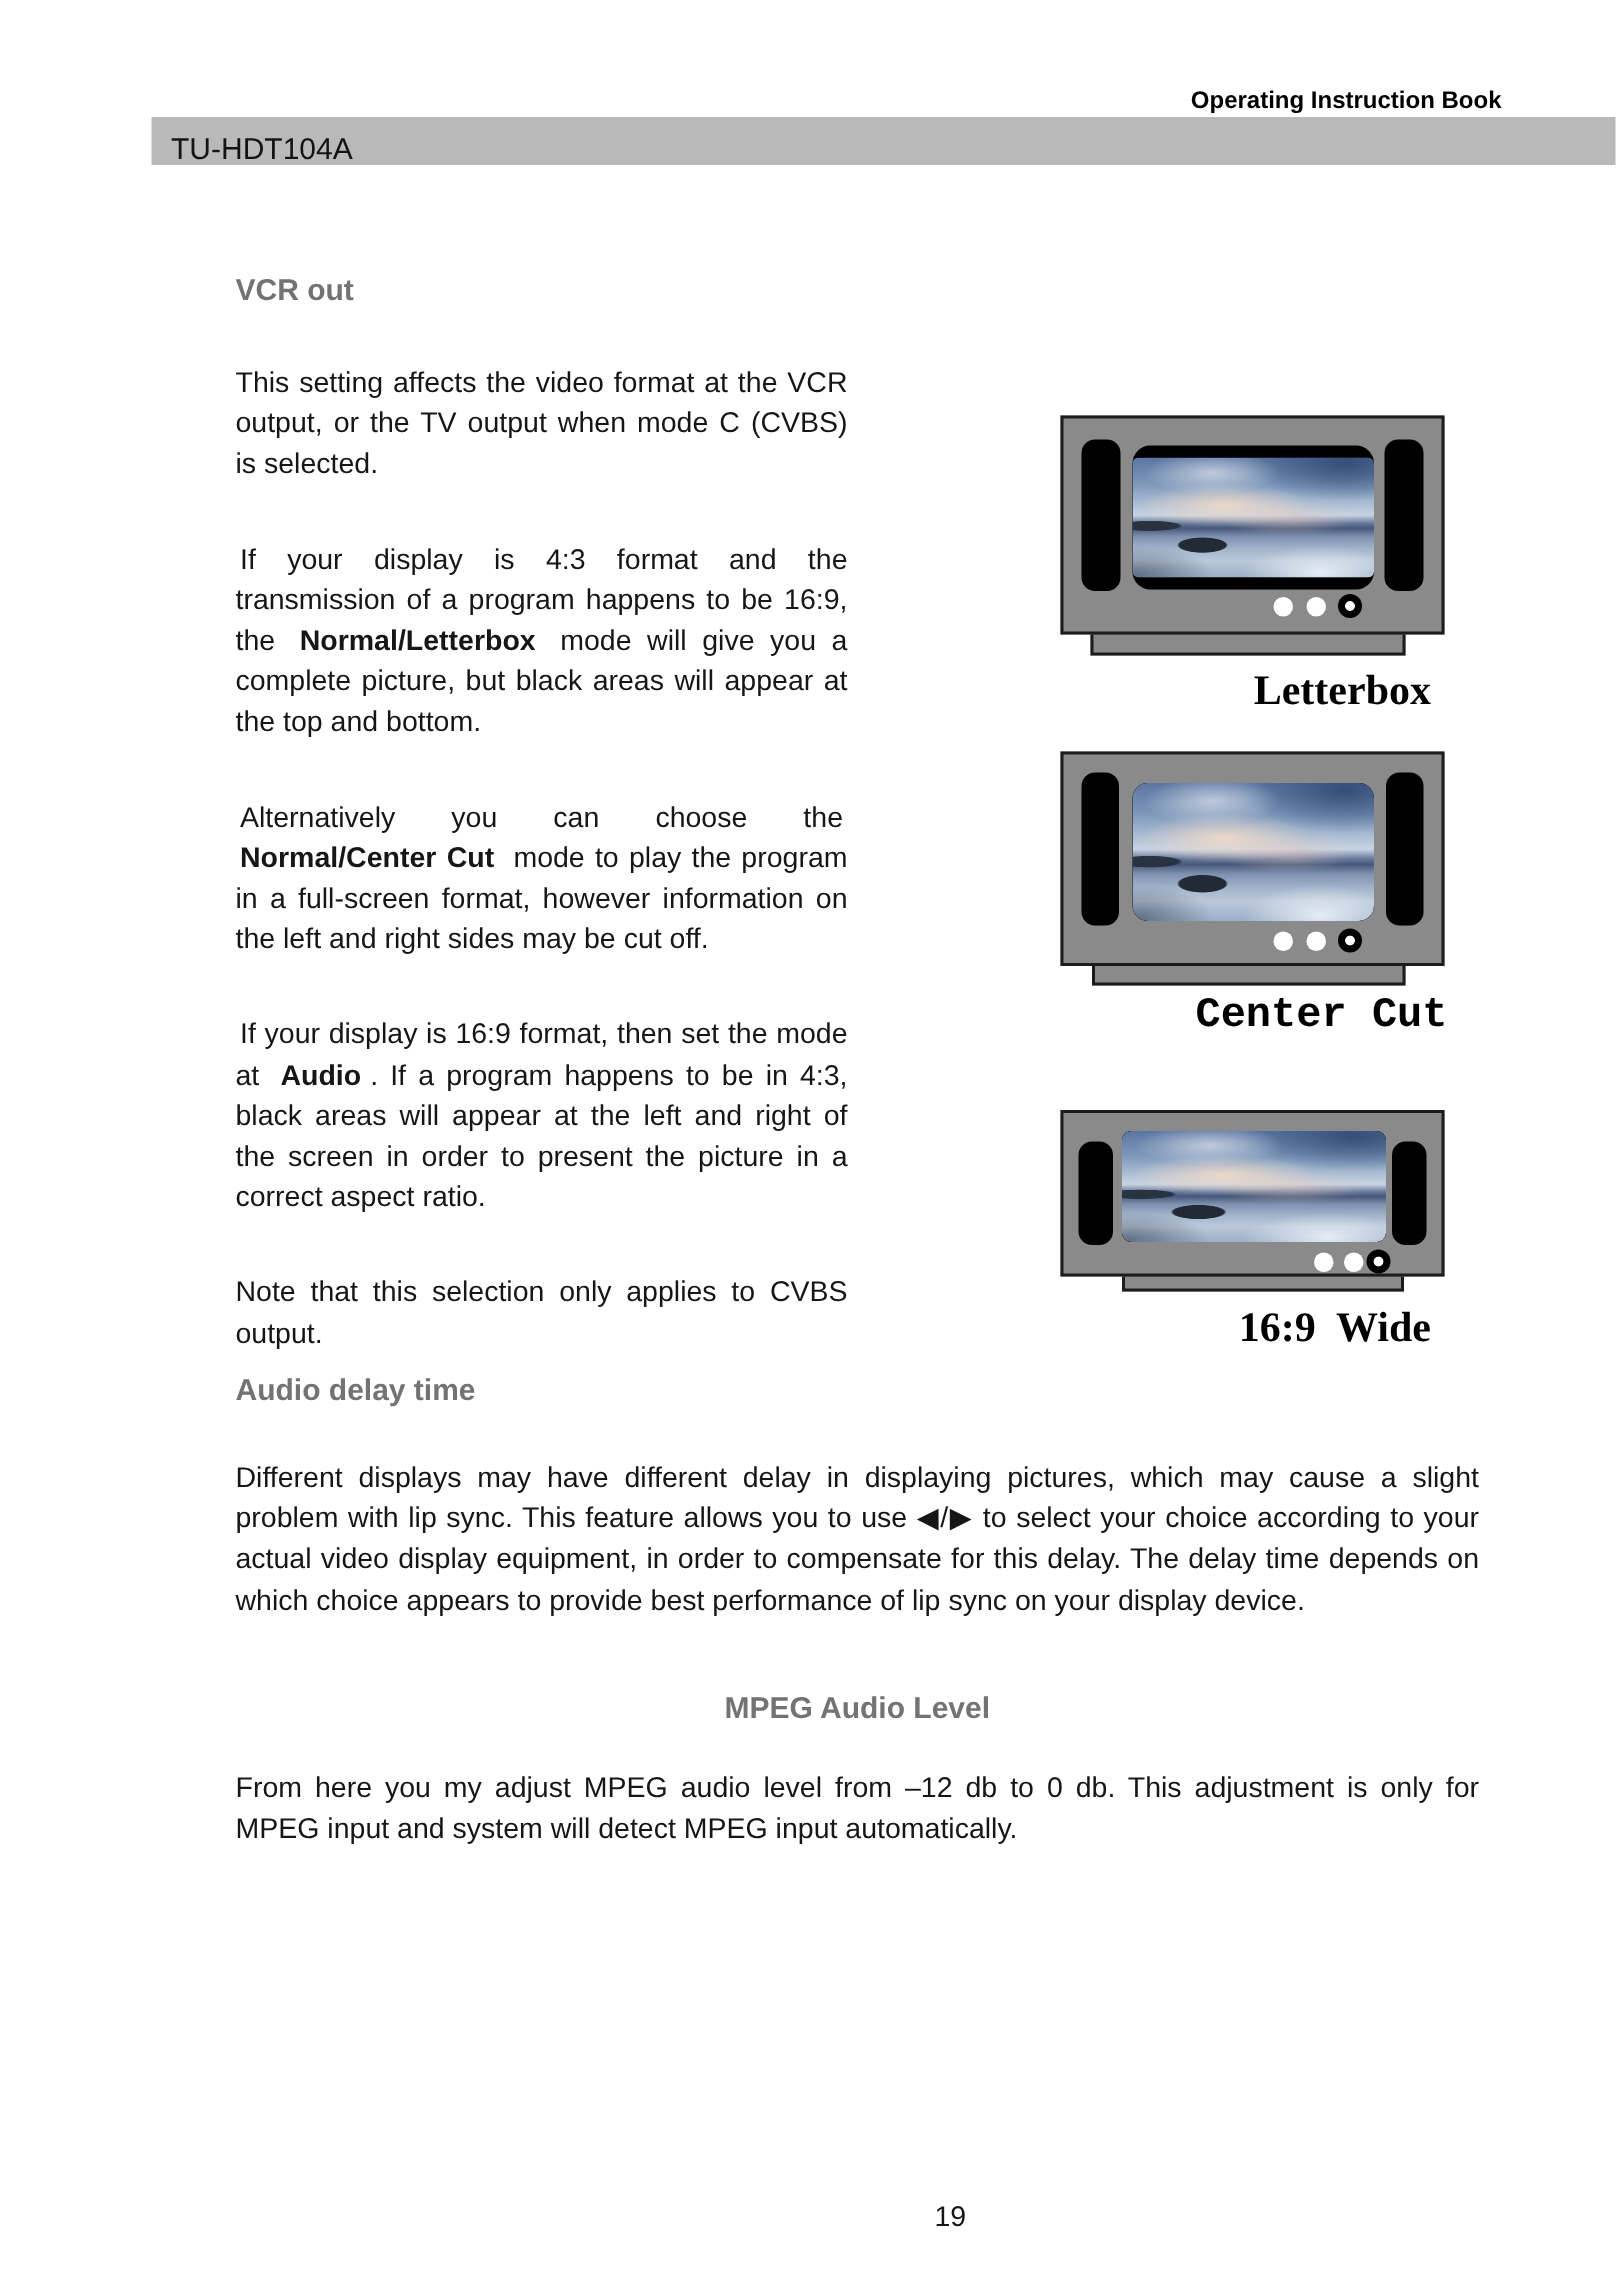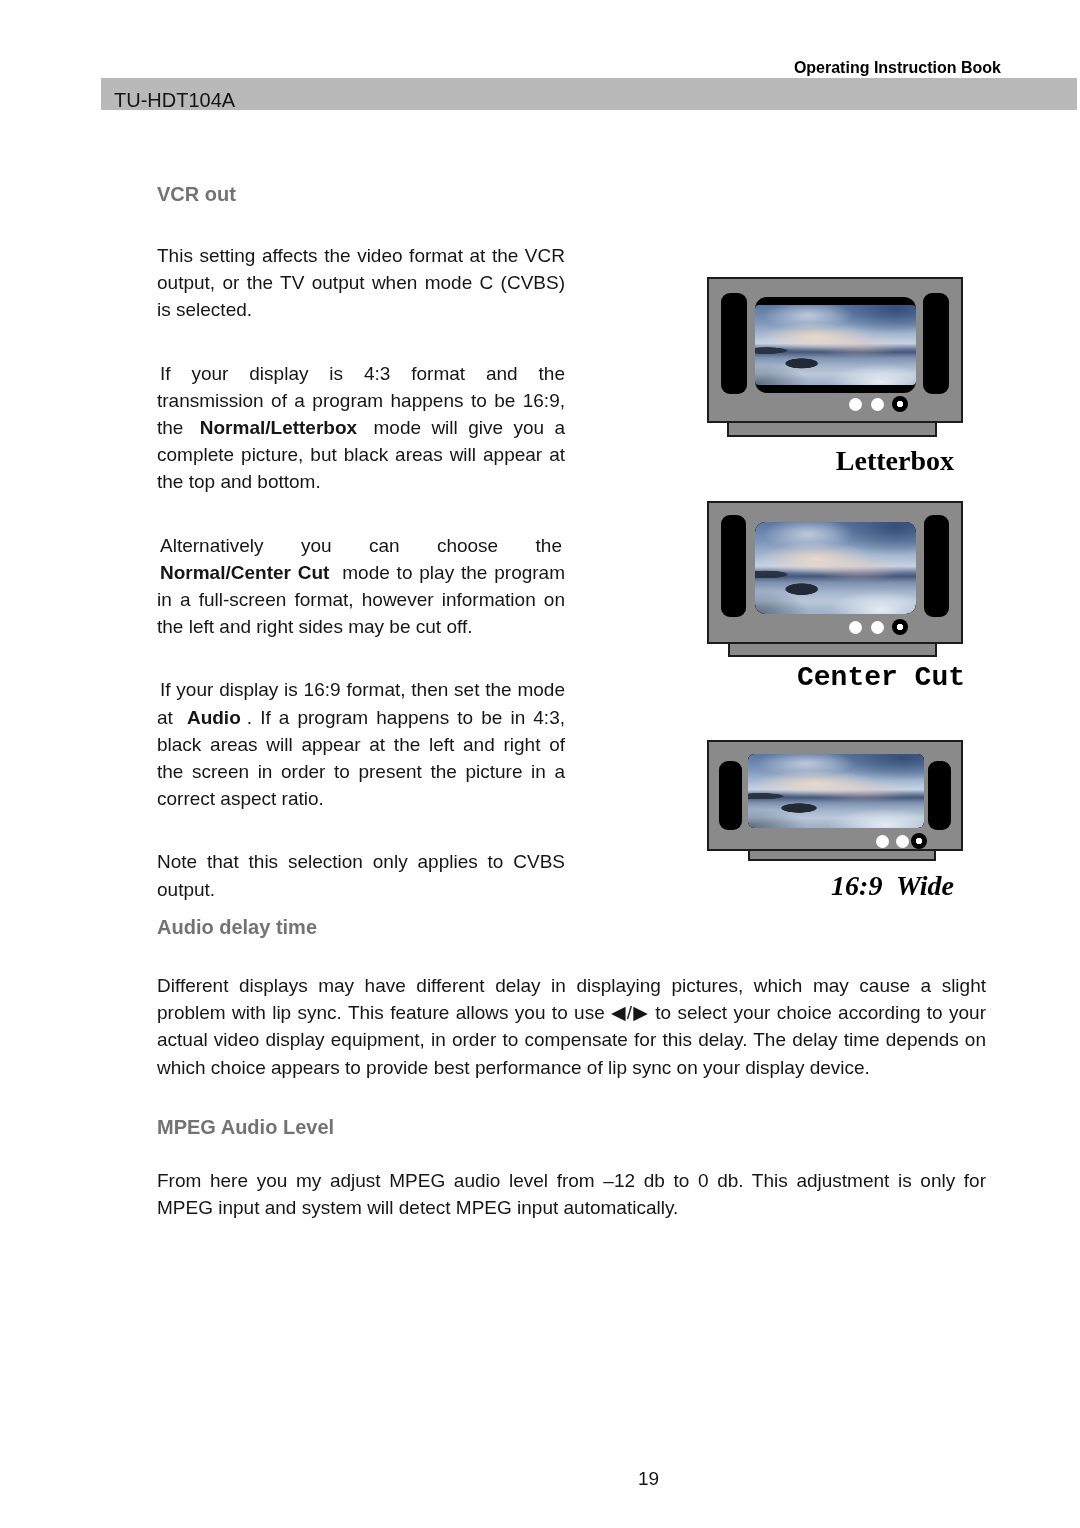--- a/index.html
+++ b/index.html
@@ -22,25 +22,25 @@
     display:block; font-size:20px; line-height:32px; padding-left:10px; color:#141414;
   }
 
   
   .left-col { position:absolute; left:145px; top:170px; width:420px; }
   .lower-sec { position:absolute; left:145px; top:903px; width:841px; }
   h3.sec-heading { font-size:20px; line-height:24px; font-weight:700; color:#737373; }
   .body-text { font-size:19px; line-height:27.2px; text-align:justify; }
   .left-col .body-text { margin-top:30px; }
   .lower-sec .body-text.audio-para { margin-top:27px; }
-  h3.mpeg-heading { margin-top:28px; }
+  h3.mpeg-heading { margin-top:40px;text-align:center; }
   .lower-sec .body-text.mpeg-para { margin-top:22px; }
   .b { font-weight:700; }
 
-  .page-number { position:absolute; left:629px; top:1459px; font-size:19px; }
+  .page-number { position:absolute; left:614px; top:1459px; font-size:19px; }
 
   
   .tv-figure { position:absolute; left:698px; width:256px; }
   .tv-body {
     position:relative; width:256px; background:#8a8a8a; border:2px solid #1c1c1c;
   }
   .speaker { position:absolute; background:#000; border-radius:9px; }
   .speaker.left { left:12px; } .speaker.right { right:12px; }
   .tv-screen { position:absolute; background:#000; overflow:hidden; }
   .seascape {
@@ -93,21 +93,21 @@
   
   .tv3 { top:731px; }
   .tv3 .tv-body { height:111px; }
   .tv3 .speaker { top:19px; width:23px; height:69px; }
   .tv3 .speaker.left { left:10px; } .tv3 .speaker.right { right:10px; }
   .tv3 .tv-screen { left:39px; top:12px; width:176px; height:74px; border-radius:6px; }
   .tv3 .seascape { position:absolute; inset:0; border-radius:6px; }
   .tv3 .dot.d1 { left:167px; top:93px; } .tv3 .dot.d2 { left:187px; top:93px; }
   .tv3 .knob { left:202px; top:91px; }
   .tv3 .tv-stand { width:188px; height:12px; margin:-2px 0 0 41px; }
-  .tv3 .tv-label { margin-top:6px;font-style:italic; }
+  .tv3 .tv-label { margin-top:6px; }
 </style>
 </head>
 <body>
 
 <div class="page">
 
   <div class="book-title">Operating Instruction Book</div>
   <div class="model-bar">
     <span>TU-HDT104A</span>
   </div>

